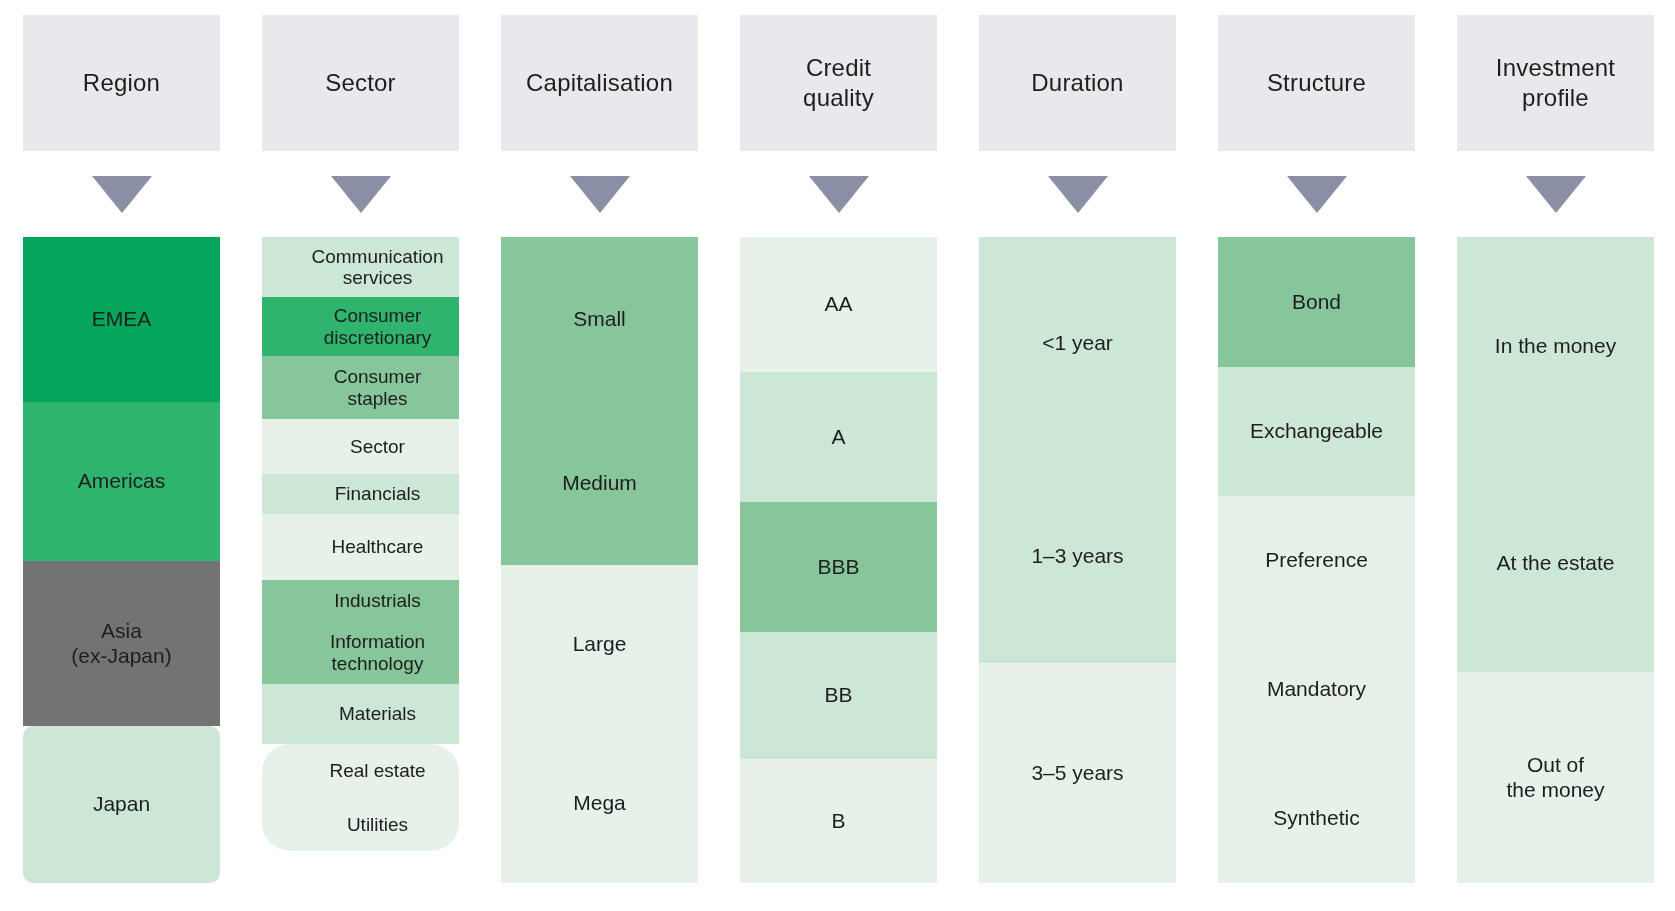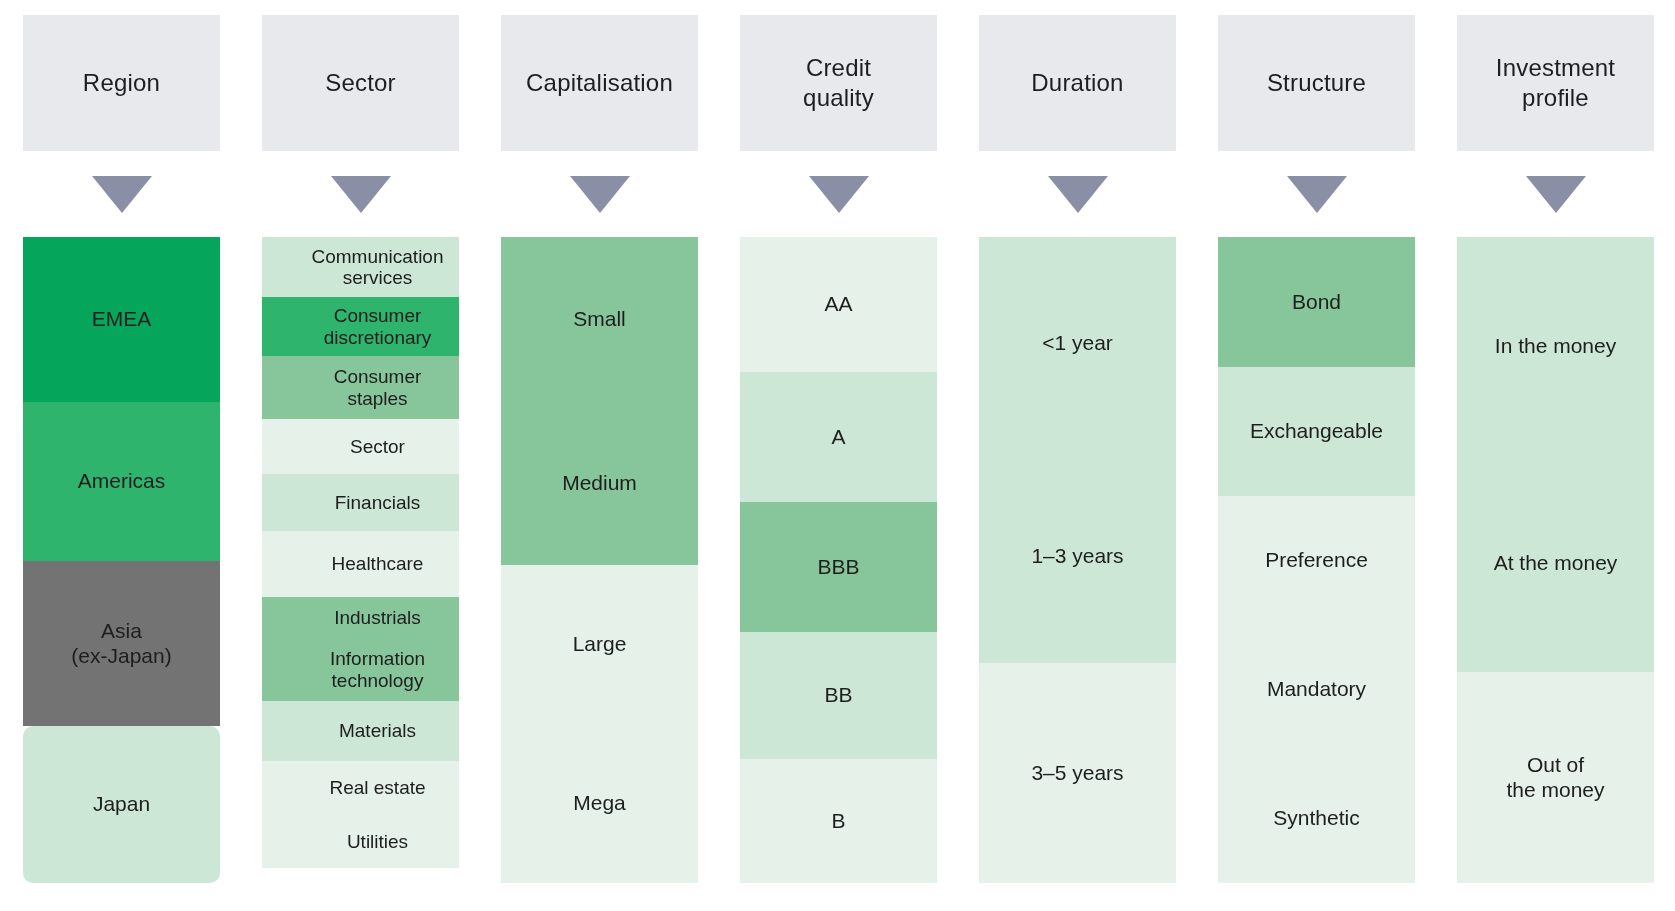--- a/index.html
+++ b/index.html
@@ -112,35 +112,35 @@
           <div class="seg-label">Consumer
 discretionary</div>
         </div>
         <div class="block" style="height: 63px; background: rgb(135, 198, 154);">
           <div class="seg-label">Consumer
 staples</div>
         </div>
         <div class="block" style="height: 55px; background: rgb(229, 241, 233);">
           <div class="seg-label">Sector</div>
         </div>
-        <div class="block" style="height: 57px; background: rgb(205, 231, 214);">
+        <div class="block" style="height: 40px; background: rgb(205, 231, 214);">
           <div class="seg-label">Financials</div>
         </div>
         <div class="block" style="height: 66px; background: rgb(229, 241, 233);">
           <div class="seg-label">Healthcare</div>
         </div>
         <div class="block" style="height: 104px; background: rgb(135, 198, 154);">
           <div class="seg-label">Industrials</div>
           <div class="seg-label">Information
 technology</div>
         </div>
         <div class="block" style="height: 60px; background: rgb(205, 231, 214);">
           <div class="seg-label">Materials</div>
         </div>
-        <div class="block" style="height: 107px; background: rgb(229, 241, 233);">
+        <div class="block" style="height: 107px; background: rgb(229, 241, 233); border-radius: 28px;">
           <div class="seg-label">Real estate</div>
           <div class="seg-label">Utilities</div>
         </div>
       </div>
     </div>
     <div class="column col-capitalisation">
       <div class="header-box">Capitalisation</div>
       <div class="arrow-wrap">
         <div class="arrow-down"></div>
       </div>
@@ -215,21 +215,21 @@
     </div>
     <div class="column col-investment-profile">
       <div class="header-box">Investment
 profile</div>
       <div class="arrow-wrap">
         <div class="arrow-down"></div>
       </div>
       <div class="stack">
         <div class="block" style="height: 435px; background: rgb(205, 231, 214);">
           <div class="seg-label">In the money</div>
-          <div class="seg-label">At the money</div>
+          <div class="seg-label">At the estate</div>
         </div>
         <div class="block" style="height: 211px; background: rgb(229, 241, 233);">
           <div class="seg-label">Out of
 the money</div>
         </div>
       </div>
     </div>
   </div>
 
 </body></html>

